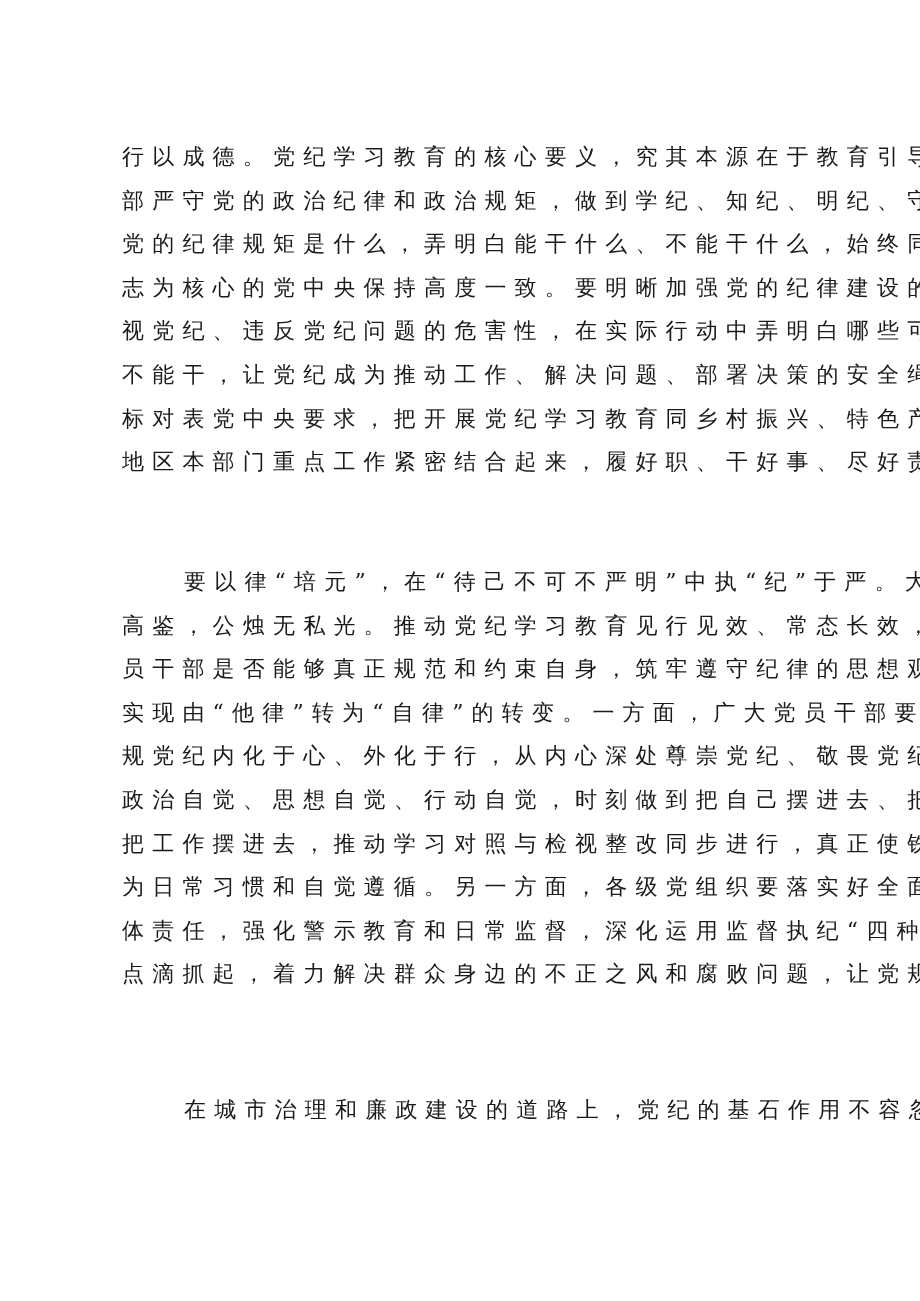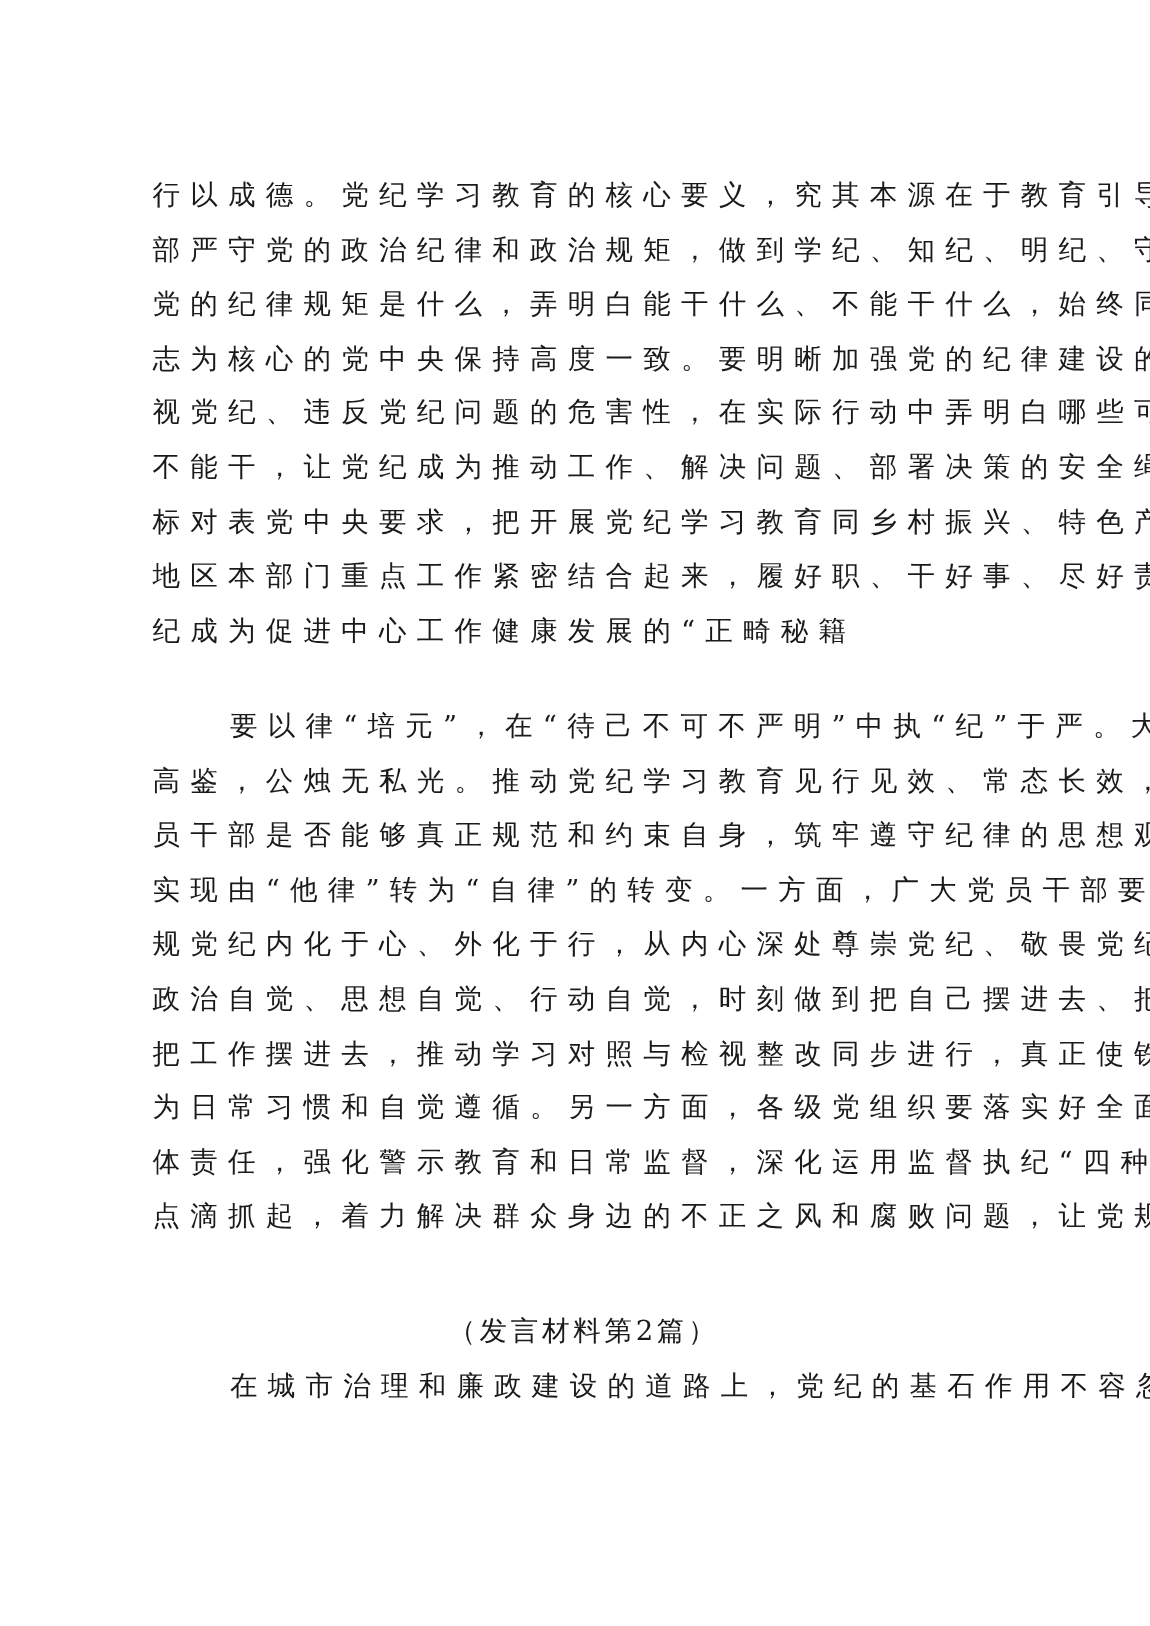--- a/index.html
+++ b/index.html
@@ -20,37 +20,33 @@
 
   <div class="body-text" style="top:135px;">
     <div class="line">行以成德。党纪学习教育的核心要义，究其本源在于教育引导广大党员干</div>
     <div class="line">部严守党的政治纪律和政治规矩，做到学纪、知纪、明纪、守纪，搞清楚</div>
     <div class="line">党的纪律规矩是什么，弄明白能干什么、不能干什么，始终同以习近平同</div>
     <div class="line">志为核心的党中央保持高度一致。要明晰加强党的纪律建设的重要性和忽</div>
     <div class="line">视党纪、违反党纪问题的危害性，在实际行动中弄明白哪些可以干、哪些</div>
     <div class="line">不能干，让党纪成为推动工作、解决问题、部署决策的安全绳。要自觉对</div>
     <div class="line">标对表党中央要求，把开展党纪学习教育同乡村振兴、特色产业发展等本</div>
     <div class="line">地区本部门重点工作紧密结合起来，履好职、干好事、尽好责，让党规党</div>
-    <div class="line">纪成为促进中心工作健康发展的“正畸秘籍</div>
   </div>
 
   <div class="body-text" style="top:560px;">
     <div class="line indent">要以律“培元”，在“待己不可不严明”中执“纪”于严。大贤秉</div>
     <div class="line">高鉴，公烛无私光。推动党纪学习教育见行见效、常态长效，关键在于党</div>
     <div class="line">员干部是否能够真正规范和约束自身，筑牢遵守纪律的思想观念，让纪律</div>
     <div class="line">实现由“他律”转为“自律”的转变。一方面，广大党员干部要坚持将党</div>
     <div class="line">规党纪内化于心、外化于行，从内心深处尊崇党纪、敬畏党纪，不断增强</div>
     <div class="line">政治自觉、思想自觉、行动自觉，时刻做到把自己摆进去、把职责摆进去、</div>
     <div class="line">把工作摆进去，推动学习对照与检视整改同步进行，真正使铁的纪律转化</div>
     <div class="line">为日常习惯和自觉遵循。另一方面，各级党组织要落实好全面从严治党主</div>
     <div class="line">体责任，强化警示教育和日常监督，深化运用监督执纪“四种形态”，从</div>
     <div class="line">点滴抓起，着力解决群众身边的不正之风和腐败问题，让党规党纪成为党</div>
   </div>
 
-  <div class="body-text" style="top:1044px;">
-    <div class="heading">（发言材料第2篇）</div>
-  </div>
 
   <div class="body-text" style="top:1088px;">
     <div class="line indent">在城市治理和廉政建设的道路上，党纪的基石作用不容忽视。党纪，</div>
   </div>
 
 </div>
 
 </body></html>

